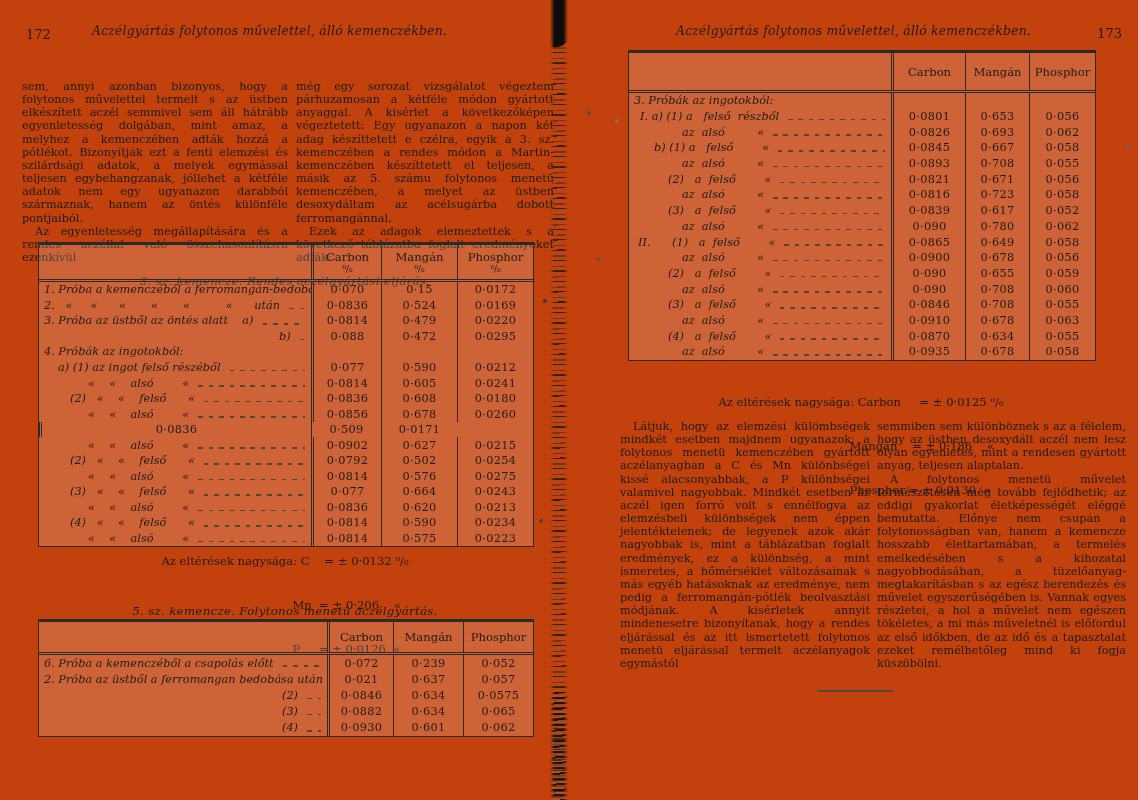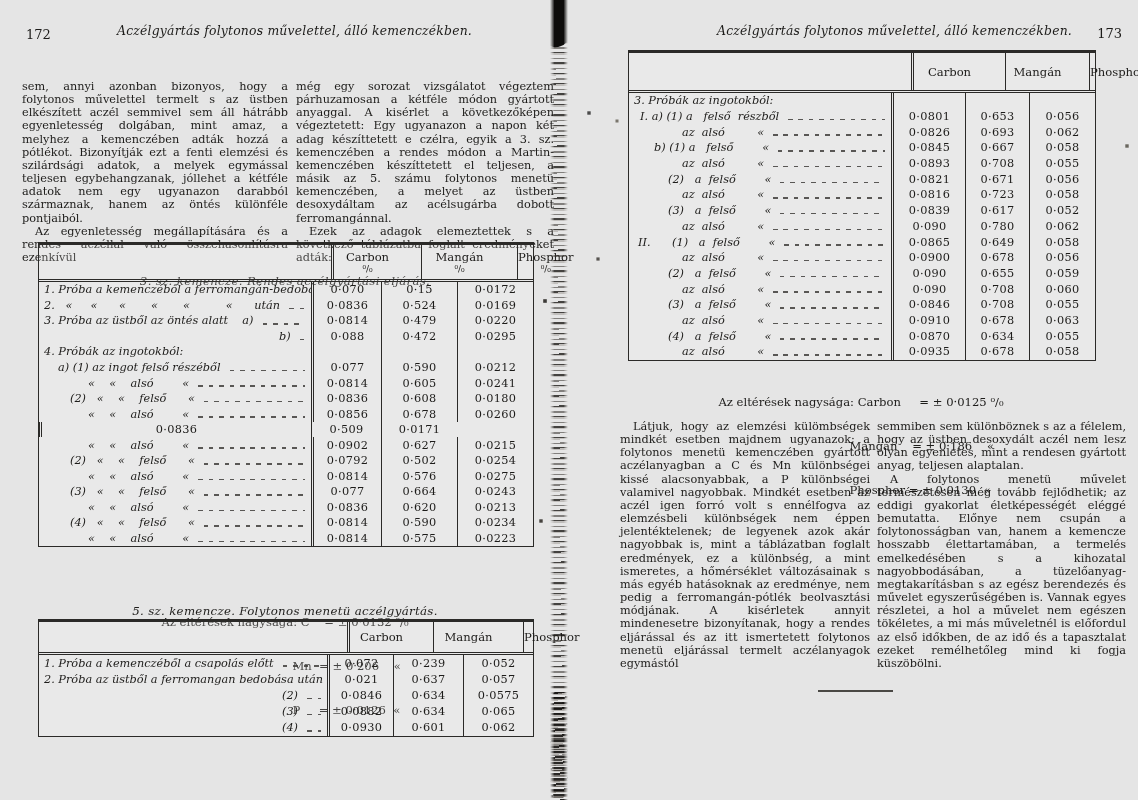--- a/index.html
+++ b/index.html
@@ -1,62 +1,62 @@
 <!DOCTYPE html>
 <html><head>
 <meta charset="utf-8">
 <style>
   html,body{margin:0;padding:0;background:#555;}
-  .canvas{position:relative;width:1138px;height:800px;background:#e5e5e5;overflow:hidden;
+  .canvas{position:relative;width:1138px;height:800px;background:#c2410c;overflow:hidden;
           font-family:"DejaVu Serif","Liberation Serif",serif;color:#1d1c1a;}
   
   .pagenum{position:absolute;font-size:13px;}
   #lpnum{left:26px;top:27px;}
   #rpnum{left:1078px;top:26px;width:44px;text-align:right;}
-  .runtitle{position:absolute;font-style:italic;font-size:12.4px;text-align:right;letter-spacing:.2px;}
+  .runtitle{position:absolute;font-style:italic;font-size:12.4px;text-align:left;letter-spacing:.2px;}
   #lptitle{left:92px;top:23px;width:380px;}
   #rptitle{left:676px;top:23px;width:396px;}
   
   .bodycol{position:absolute;}
   .bodycol p{margin:0;text-align:justify;font-size:11.3px;line-height:13.15px;}
   .bodycol p.ind{text-indent:13px;}
   #lpc1{left:22px;top:80px;width:266px;}
   #lpc2{left:296px;top:80px;width:258px;}
   #rpc1{left:620px;top:420px;width:250px;}
   #rpc2{left:877px;top:420px;width:249px;}
   
   .cap{position:absolute;text-align:center;font-style:italic;font-size:11.8px;letter-spacing:.3px;}
   #cap1{left:38px;top:226px;width:494px;margin-top:48px;}
   #cap2{left:38px;top:604px;width:494px;}
   
   .tbl{position:absolute;border:1.6px solid #2b2a28;border-top-width:3px;background:rgba(255,255,255,0.18);}
   #t1{left:38px;top:242px;width:494px;}
   #t2{left:38px;top:619px;width:494px;}
   #t3{left:628px;top:50px;width:466px;}
-  .thead{display:grid;border-bottom:3px double #2b2a28;gap:20px;}
+  .thead{display:grid;border-bottom:3px double #2b2a28;}
   #t1 .thead,#t1 .trow{grid-template-columns:272px 70px 76px 1fr;}
   #t2 .thead,#t2 .trow{grid-template-columns:288px 66px 70px 1fr;}
   #t3 .thead,#t3 .trow{grid-template-columns:262px 74px 64px 1fr;}
   #t1 .thead{height:34px;} #t2 .thead{height:30px;} #t3 .thead{height:37px;}
   .hcell{display:flex;flex-direction:column;align-items:center;justify-content:center;
          border-left:1px solid #2b2a28;font-size:11.6px;}
   .hcell.dbl{border-left:3px double #2b2a28;}
   .unit{font-size:9px;margin-top:0px;}
   .trow{display:grid;}
   #t1 .trow{height:15.55px;} #t2 .trow{height:16.2px;} #t3 .trow{height:15.7px;}
   .tlabel{display:flex;align-items:center;overflow:hidden;padding-left:5px;font-size:11.3px;font-style:italic;}
   .lab{white-space:pre;}
   .lead{flex:1 1 auto;height:1.5px;margin:0 6px 0 9px;align-self:center;transform:translateY(3px);
         background:repeating-linear-gradient(90deg,#3f3d3a 0 4.5px,transparent 4.5px 10.5px);opacity:.85;}
   .tval{display:flex;align-items:center;justify-content:center;border-left:1px solid #2b2a28;
         font-size:11.3px;letter-spacing:.3px;}
   .tval.dbl{border-left:3px double #2b2a28;}
   
   .dev{position:absolute;text-align:center;font-size:11.6px;line-height:14.8px;}
-  #dev1{left:38px;top:585px;width:494px;}
+  #dev1{left:38px;top:524px;width:494px;}
   #dev2{left:628px;top:365px;width:466px;}
   .dev .inner{display:inline-block;text-align:left;white-space:pre;}
   .dev .cont{margin-left:131px;}
   
   .endrule{position:absolute;left:818px;top:690px;width:75px;height:1.6px;background:#4a4844;}
   
   .gutter{position:absolute;left:550px;top:0;width:18px;height:800px;
     background:repeating-linear-gradient(179deg,
       rgba(22,20,17,.78) 0 1.4px, rgba(105,98,90,.30) 1.4px 2.8px,
       rgba(243,241,236,0) 2.8px 5.8px, rgba(48,44,40,.55) 5.8px 7.2px,
@@ -295,21 +295,21 @@
         <span>Mangán</span>
       </div>
       <div class="hcell">
         <span>Phosphor</span>
       </div>
     </div>
     <div>
 
         <div class="trow">
           <div class="tlabel">
-            <span class="lab">1. Próba a kemenczéből a csapolás előtt</span>
+            <span class="lab">6. Próba a kemenczéből a csapolás előtt</span>
             <span class="lead"></span>
           </div>
           <div class="tval dbl">0·072</div>
           <div class="tval">0·239</div>
           <div class="tval">0·052</div>
         </div>
 
         <div class="trow">
           <div class="tlabel">
             <span class="lab">2. Próba az üstből a ferromangan bedobása után    (1)</span>

